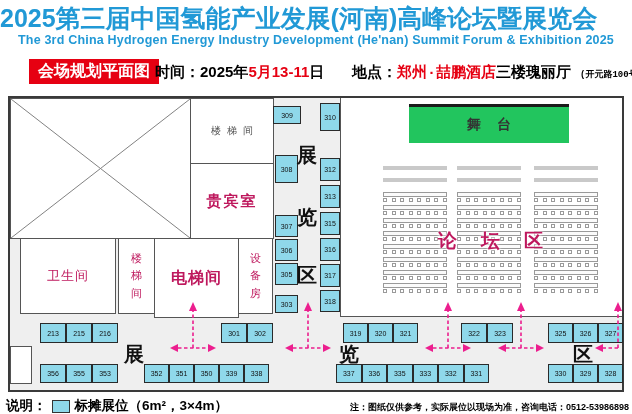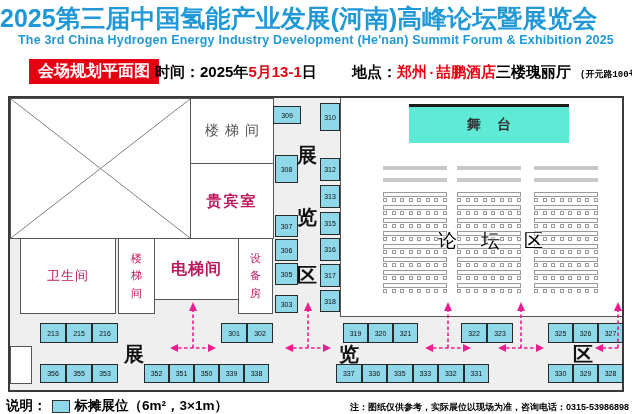--- a/index.html
+++ b/index.html
@@ -18,57 +18,57 @@
   #venue-line{left:352px;font-family:Liberation Mono, monospace;}
   .red{color:var(--red);}
   .note{font-size:9px;font-weight:bold;}
   
   #plan{left:8px;top:96px;width:616px;height:296px;background:#efefef;
         border:2px solid #3a3a3a;box-sizing:border-box;}
   #plan > *{position:absolute;}
   .room{background:#fff;border:1px solid #555;box-sizing:border-box;
         display:flex;align-items:center;justify-content:center;}
   .room .lbl{color:#be185d;}
-  #room-stair-top .lbl{font-size:14px;color:#555;letter-spacing:6px;text-indent:6px;}
+  #room-stair-top .lbl{font-size:10px;color:#555;letter-spacing:6px;text-indent:6px;}
   #room-vip .lbl{font-size:15px;font-weight:bold;letter-spacing:2px;}
   #room-restroom .lbl{font-size:13px;letter-spacing:1px;}
   #room-elevator .lbl{font-size:16px;font-weight:bold;letter-spacing:1px;}
   .vlabel{font-size:11px;color:#333;display:flex;flex-direction:column;align-items:center;line-height:1.55;}
   #hall{left:330px;top:0;width:282px;height:219px;background:#fff;
         border-left:1.5px solid #555;border-bottom:1.5px solid #555;box-sizing:border-box;}
-  #stage{left:399px;top:6px;width:160px;height:36px;background:#5eead4;
+  #stage{left:399px;top:6px;width:160px;height:36px;background:#22c55e;
          border-top:3px solid #1b1b1b;display:flex;align-items:center;justify-content:center;}
   #stage .lbl{font-size:14px;color:#333;letter-spacing:16px;text-indent:16px;font-weight:bold;}
   .seatcol{top:68px;width:64px;}
   .grayrow{height:4px;background:#c9c9c9;margin-bottom:8px;}
   .grayrow.g2{margin-bottom:10px;}
   .srow-table{height:5px;border:1px solid #9a9a9a;background:#fbfbfb;box-sizing:border-box;margin-bottom:1px;}
   .srow-chairs{display:flex;justify-content:space-between;margin-bottom:3px;}
   .chair{width:4px;height:4px;border:1px solid #9a9a9a;box-sizing:border-box;background:#fff;}
-  #forum-label{left:428px;top:130px;font-size:19px;font-weight:normal;color:#000000;
+  #forum-label{left:428px;top:130px;font-size:19px;font-weight:bold;color:#be185d;
          letter-spacing:24px;white-space:nowrap;text-shadow:0 0 3px #fff,0 0 3px #fff;}
   .booth{position:absolute;background:var(--booth);border:1px solid #2a2a2a;box-sizing:border-box;
          display:flex;align-items:center;justify-content:center;
          font-size:7px;color:#111;}
   .vchar{font-size:20px;font-weight:bold;color:#111;}
   
   #legend{left:6px;top:397px;font-size:13.5px;font-weight:bold;color:#000;display:flex;align-items:center;}
   #legend .swatch{display:inline-block;width:16px;height:11px;background:var(--booth);
          border:1px solid #333;margin:0 5px;}
   #footnote{right:3px;top:401px;font-size:9px;font-weight:bold;color:#000;white-space:nowrap;}
 </style>
 </head>
 <body>
 
 <div class="abs" id="title">2025第三届中国氢能产业发展(河南)高峰论坛暨展览会</div>
 <div class="abs" id="subtitle">The 3rd China Hydrogen Energy Industry Development (He'nan) Summit Forum &amp; Exhibition 2025</div>
 <div class="abs" id="badge">会场规划平面图</div>
 
 <div class="abs infoline" id="time-line">
-  <span>时间：</span><span>2025年</span><span class="red">5月13-1</span><span>日</span>
+  <span>时间：</span><span>2025年</span><span class="red">5月13-11</span><span>日</span>
 </div>
 <div class="abs infoline" id="venue-line">
   <span>地点：</span><span class="red">郑州·喆鹏酒店</span><span>三楼瑰丽厅</span> <span class="note">(开元路100号)</span>
 </div>
 
 <div class="abs" id="plan">
 
   <div id="hall"></div>
 
   <div class="room" id="room-cross" style="left:0;top:0;width:181px;height:141px;">
@@ -88,21 +88,21 @@
   <div class="room" id="room-restroom" style="left:10px;top:140px;width:96px;height:76px;">
     <span class="lbl">卫生间</span>
   </div>
   <div class="room" id="room-stair-mid" style="left:108px;top:140px;width:37px;height:76px;">
     <span class="lbl vlabel">
         <div>楼</div>
         <div>梯</div>
         <div>间</div>
       </span>
   </div>
-  <div class="room" id="room-elevator" style="left:144px;top:140px;width:85px;height:62px;">
+  <div class="room" id="room-elevator" style="left:144px;top:140px;width:85px;height:80px;">
     <span class="lbl">电梯间</span>
   </div>
   <div class="room" id="room-equipment" style="left:228px;top:140px;width:35px;height:76px;">
     <span class="lbl vlabel">
         <div>设</div>
         <div>备</div>
         <div>房</div>
       </span>
   </div>
 
@@ -468,15 +468,15 @@
       <line x1="608" y1="250" x2="608" y2="213" stroke="#ec1e8e" stroke-width="1.6" stroke-dasharray="3.5,2.5"></line>
       <polygon points="604,213 612,213 608,204" fill="#ec1e8e"></polygon>
       <line x1="608" y1="250" x2="593" y2="250" stroke="#ec1e8e" stroke-width="1.6" stroke-dasharray="3.5,2.5"></line>
       <polygon points="593,246 593,254 585,250" fill="#ec1e8e"></polygon>
     </svg>
 </div>
 
 <div class="abs" id="legend">
   <span>说明：</span>
   <span class="swatch"></span>
-  <span>标摊展位（6m²，3×1m）</span>
+  <span>标摊展位（6m²，3×4m）</span>
 </div>
-<div class="abs" id="footnote">注：图纸仅供参考，实际展位以现场为准，咨询电话：0315-53986898</div>
+<div class="abs" id="footnote">注：图纸仅供参考，实际展位以现场为准，咨询电话：0512-53986898</div>
 
 </body></html>

